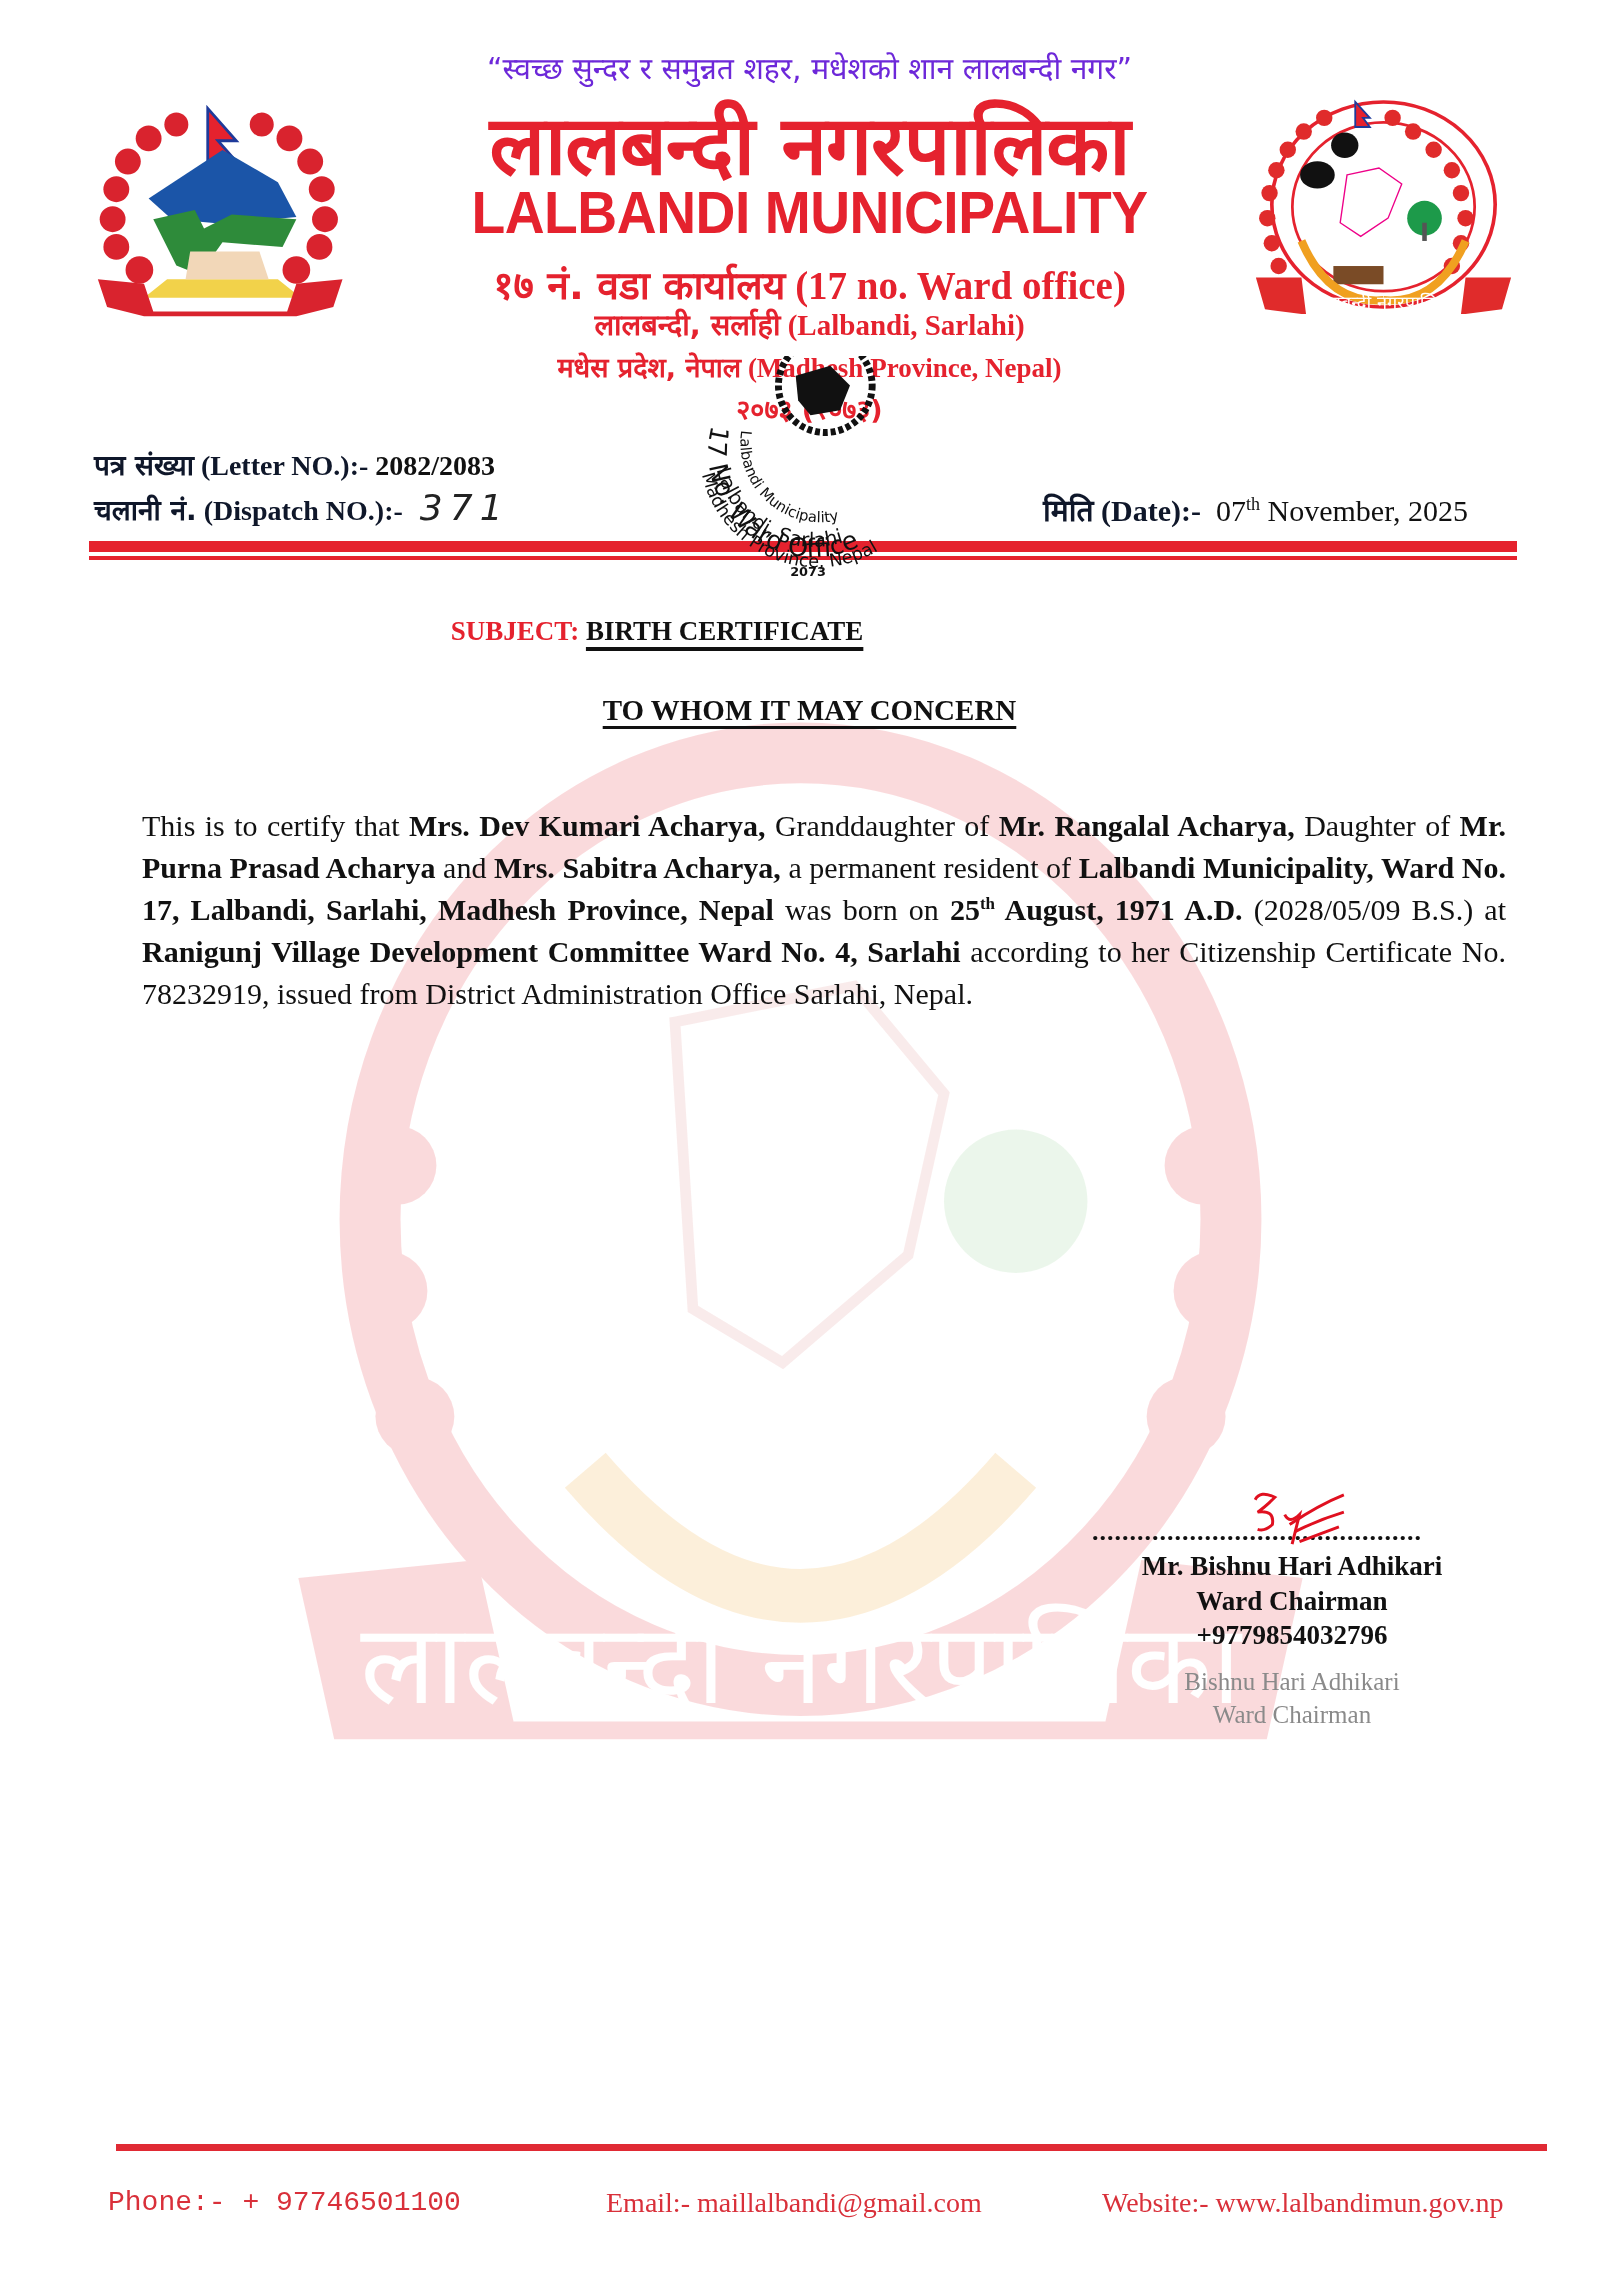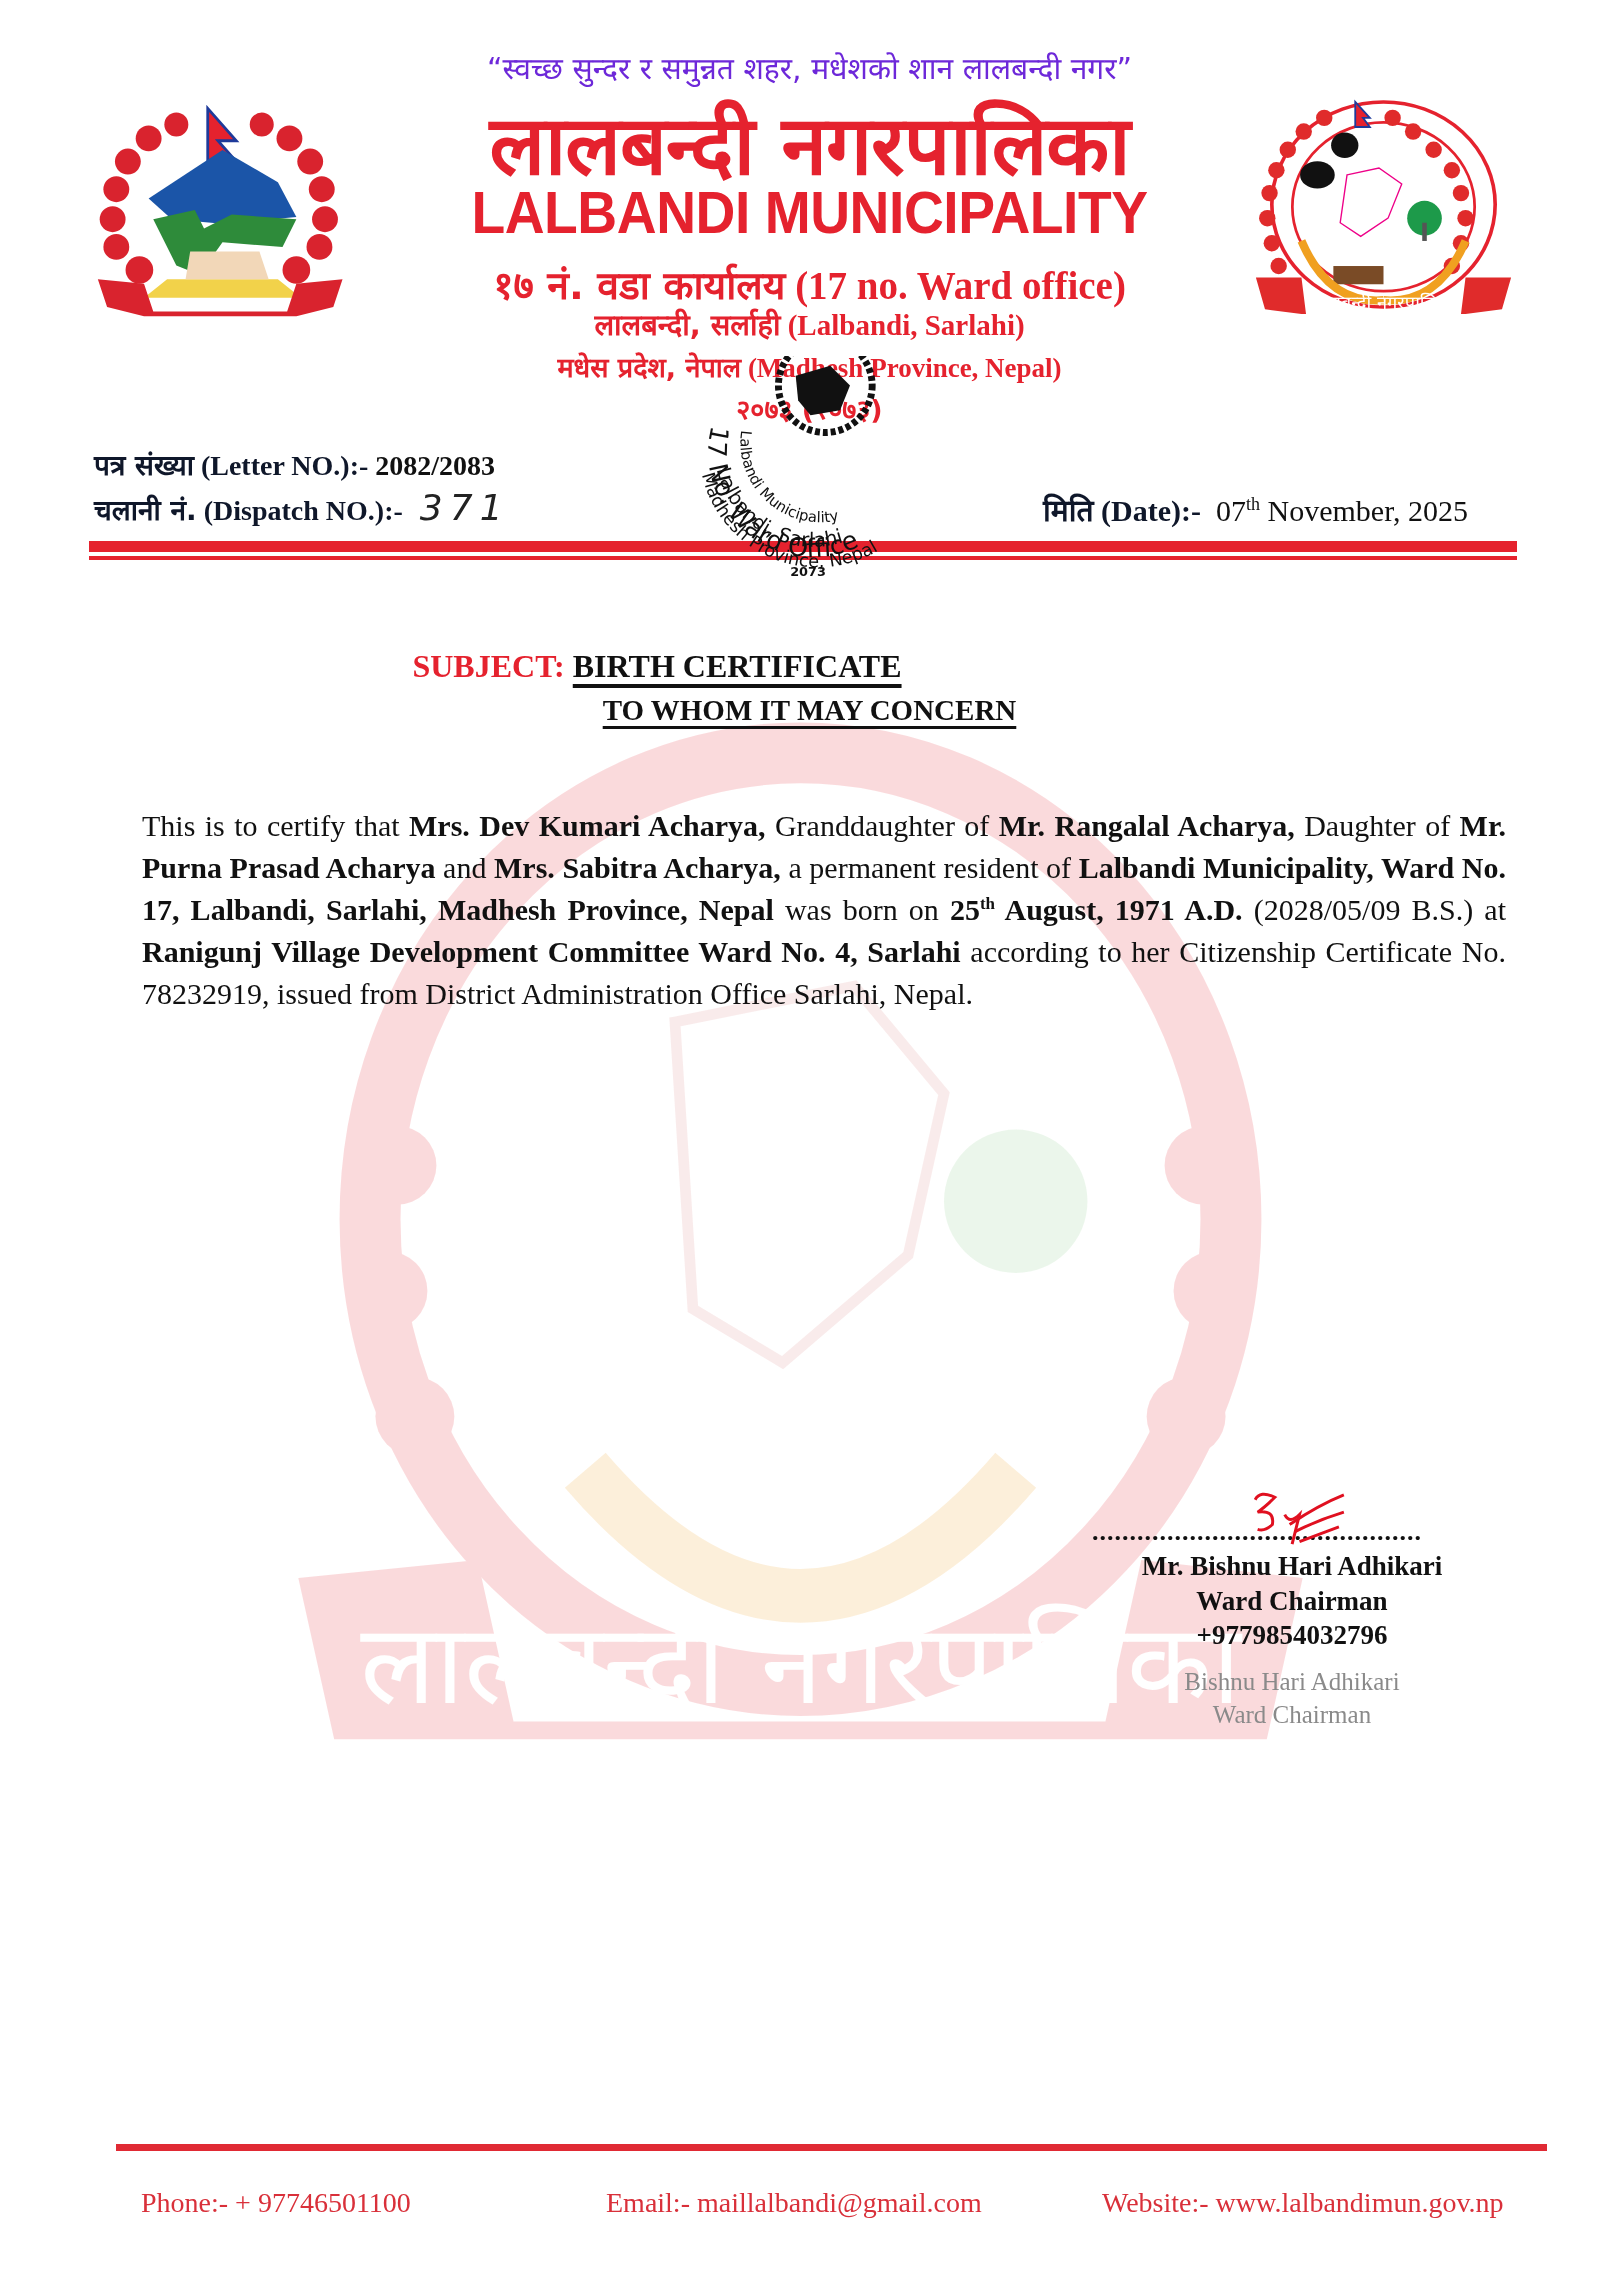--- a/index.html
+++ b/index.html
@@ -38,21 +38,21 @@
   #date-line sup { font-size: 18px; }
 
   
   .rule-thick { left: 89px; width: 1428px; height: 11px; top: 541px; background: #e5222e; }
   .rule-thin { left: 89px; width: 1428px; height: 3.5px; top: 556px; background: #e5222e; }
 
   
   #stamp { left: 682px; top: 356px; width: 257px; height: 227px; }
 
   
-  #subject { left: 0; width: 1314px; top: 648px; text-align: center; font-size: 32px; font-weight: bold; }
+  #subject { left: 0; width: 1314px; top: 616px; text-align: center; font-size: 27px; font-weight: bold; }
   #subject .lbl { color: #e5222e; }
   #subject .val { text-decoration: underline; text-decoration-thickness: 4.4px; text-underline-offset: 7px; }
   #concern { left: 0; width: 1619px; top: 694px; text-align: center; font-size: 29px; font-weight: bold; text-decoration: underline; text-decoration-thickness: 3px; text-underline-offset: 6px; }
 
   
   #body-text { left: 142px; top: 805px; width: 1364px; font-size: 30px; line-height: 42px; text-align: justify; }
   #body-text b { font-weight: bold; }
   #body-text sup { font-size: 17px; line-height: 0; }
 
   
@@ -62,21 +62,21 @@
   #sig-name { top: 1551px; }
   #sig-title { top: 1586px; }
   #sig-phone { top: 1620px; }
   .seal-line { left: 1092px; width: 400px; text-align: center; font-family: Liberation Serif, serif; color: #8a8a8a; }
   #seal-name { top: 1668px; font-size: 25px; }
   #seal-title { top: 1701px; font-size: 25px; }
 
   
   .footer-rule { left: 116px; width: 1431px; height: 7px; top: 2144px; background: #e02a34; }
   .footer { top: 2187px; font-size: 28px; color: #d9303a; font-family: "Liberation Serif", serif; }
-  #footer-phone { left: 141px; }
+  #footer-phone { left: 108px; font-family: Liberation Mono, monospace; }
   #footer-email { left: 606px; }
   #footer-web { left: 1102px; }
 </style>
 </head>
 <body>
 
 <svg id="watermark" class="abs" viewBox="0 0 600 620">
   <ellipse cx="300" cy="280" rx="240" ry="260" fill="none" stroke="#e5222e" stroke-width="34"></ellipse>
   <g fill="#e5222e">
     <circle cx="75" cy="250" r="22"></circle>

